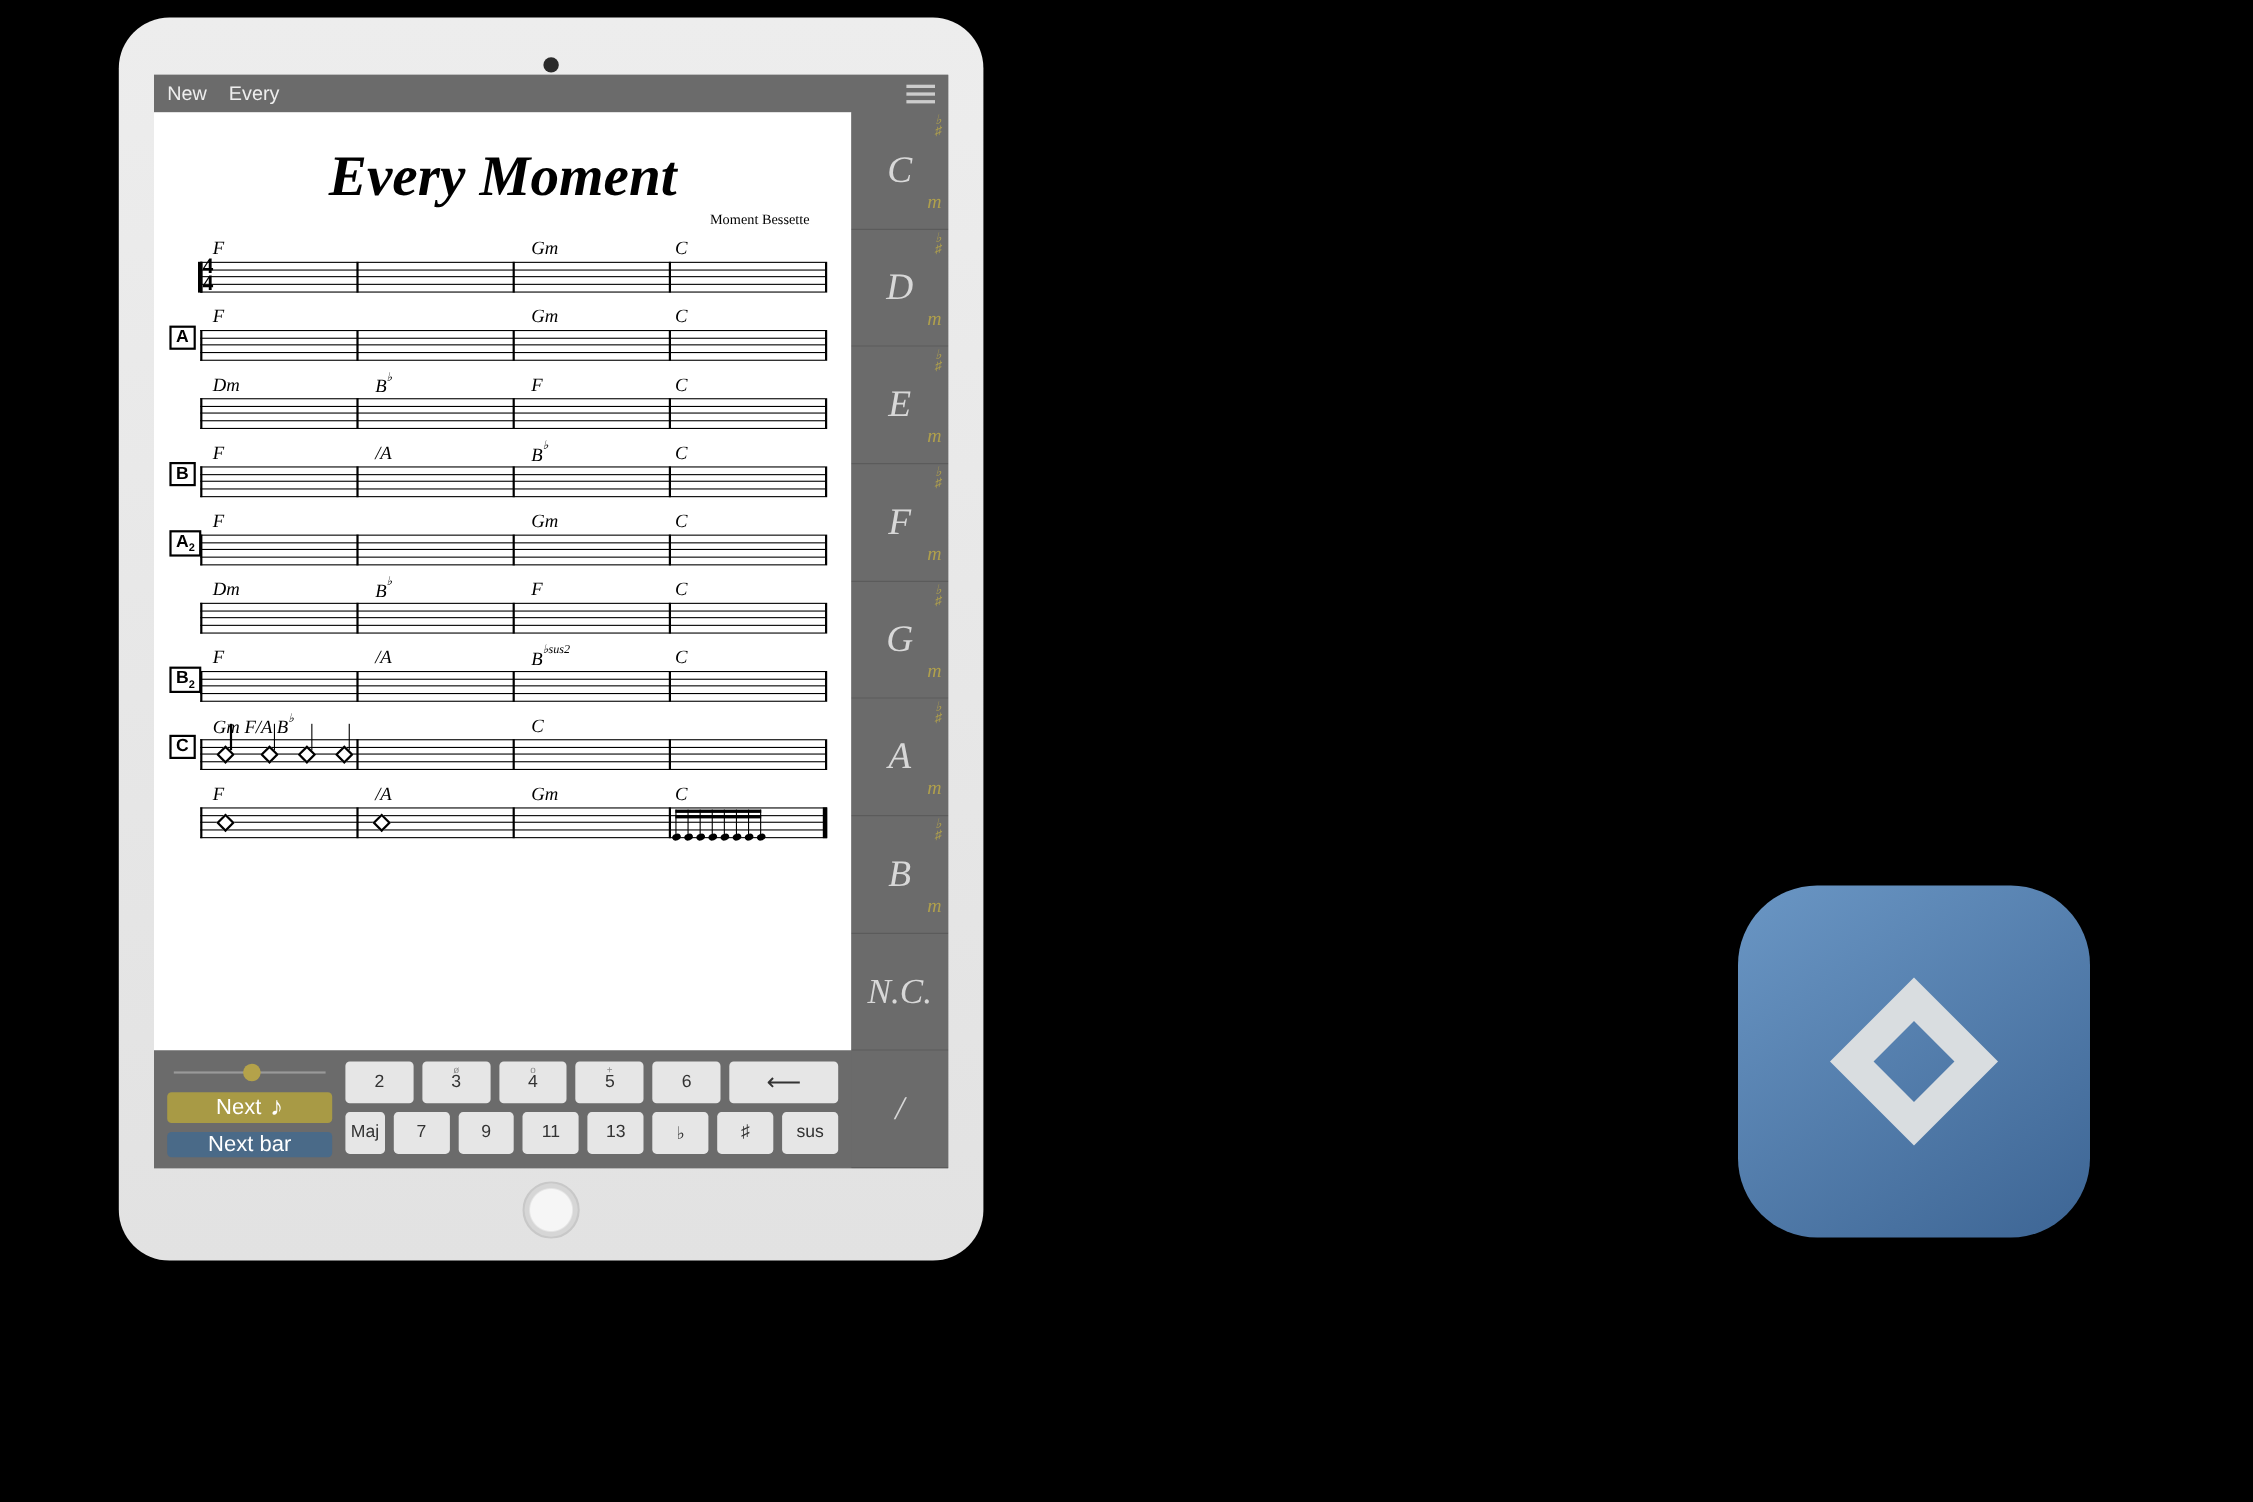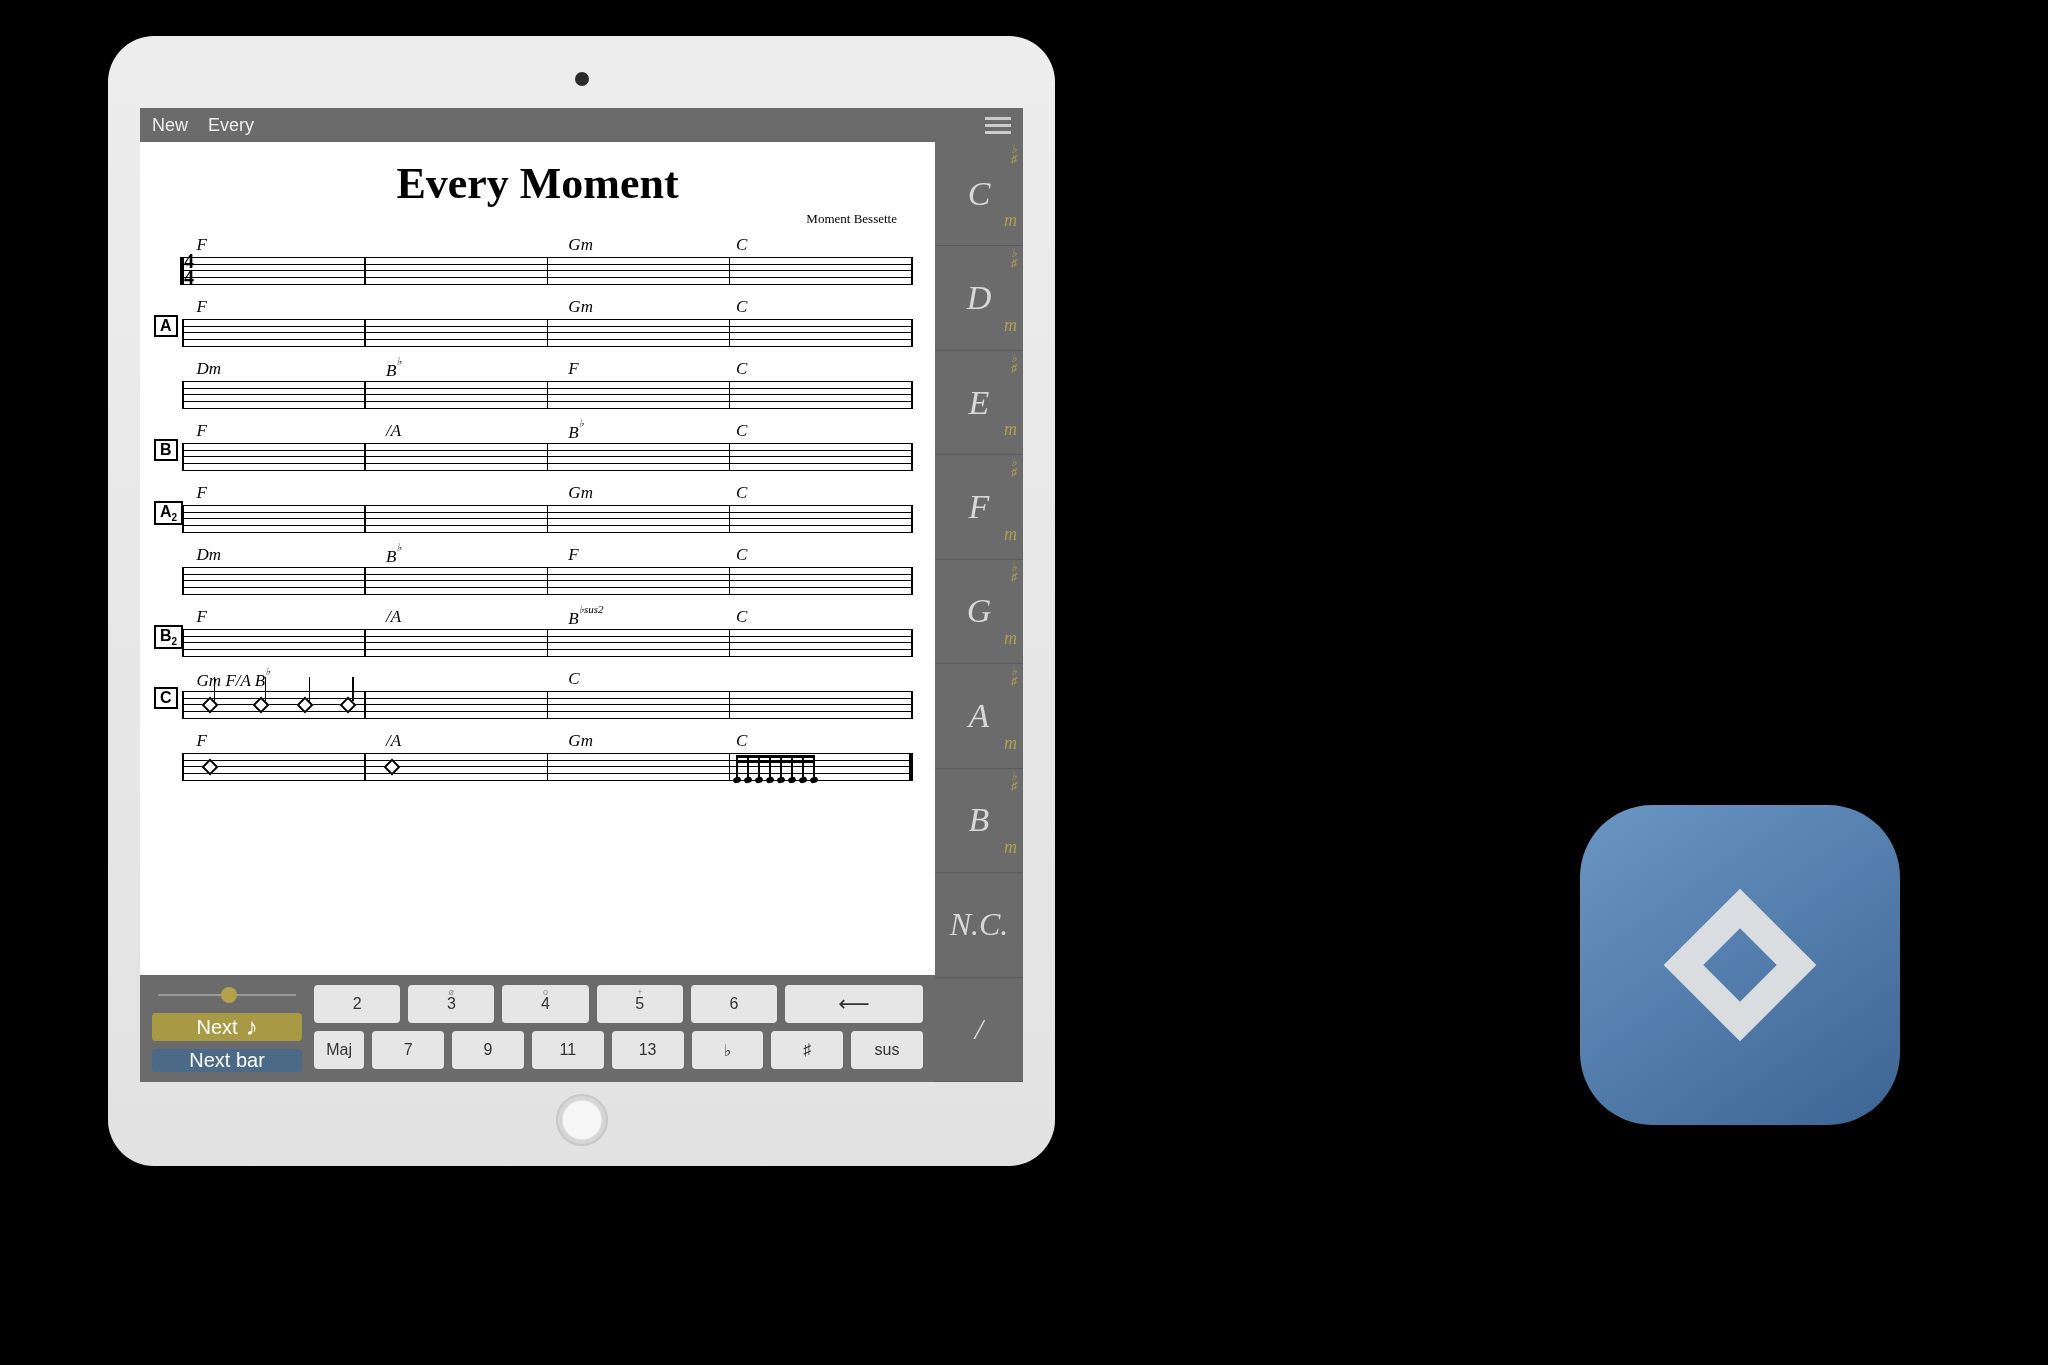--- a/index.html
+++ b/index.html
@@ -9,27 +9,27 @@
     height: 1365px;
     position: relative;
     font-family: -apple-system, Helvetica, Arial, sans-serif;
     overflow: hidden;
   }
 
   
   .ipad {
     position: absolute;
     left: 108px;
-    top: 36px;
-    width: 947px;
+    top: 16px;
+    width: 786px;
     height: 1130px;
     background: linear-gradient(#ededed,#e2e2e2);
     border-radius: 46px;
     box-shadow: 0 0 0 2px rgba(0,0,0,.3);
-    padding: 72px 32px 84px 32px;
+    padding: 52px 32px 84px 32px;
   }
   .camera {
     position:absolute; top:36px; left:50%; transform:translateX(-50%);
     width:14px; height:14px; border-radius:50%; background:#2b2b2b;
   }
   .home-btn {
     position:absolute; bottom:20px; left:50%; transform:translateX(-50%);
     width:52px; height:52px; border-radius:50%;
     background: radial-gradient(circle,#f6f6f6 55%,#d6d6d6 60%);
     border:2px solid #c8c8c8;
@@ -53,22 +53,22 @@
   
   .main-row { flex:1; display:flex; min-height:0; }
   .sheet-col { flex:1; display:flex; flex-direction:column; min-width:0; }
   .sheet {
     background:#fff; flex:1; padding:16px 18px 10px 18px;
     overflow:hidden;
     font-family: "Comic Sans MS", "Chalkboard", cursive;
     color:#000;
   }
   .title {
-    text-align:center; font-size:44px; font-weight:bold;
-    margin-bottom:2px;
+    text-align:center; font-size:52px; font-weight:bold;
+    font-style:italic; margin-bottom:2px;margin-top:13px;
   }
   .byline { text-align:right; font-size:13px; margin-bottom:6px; padding-right:20px; }
 
   .staff-row { position:relative; margin-bottom:8px; height:54px; }
   .section-label {
     position:absolute; left:-4px; top:20px;
     border:2px solid #000; padding:0 4px; font-size:16px;
     font-family: Arial, sans-serif; background:#fff; font-weight:bold;
   }
   .section-label sub { font-size:10px; }

